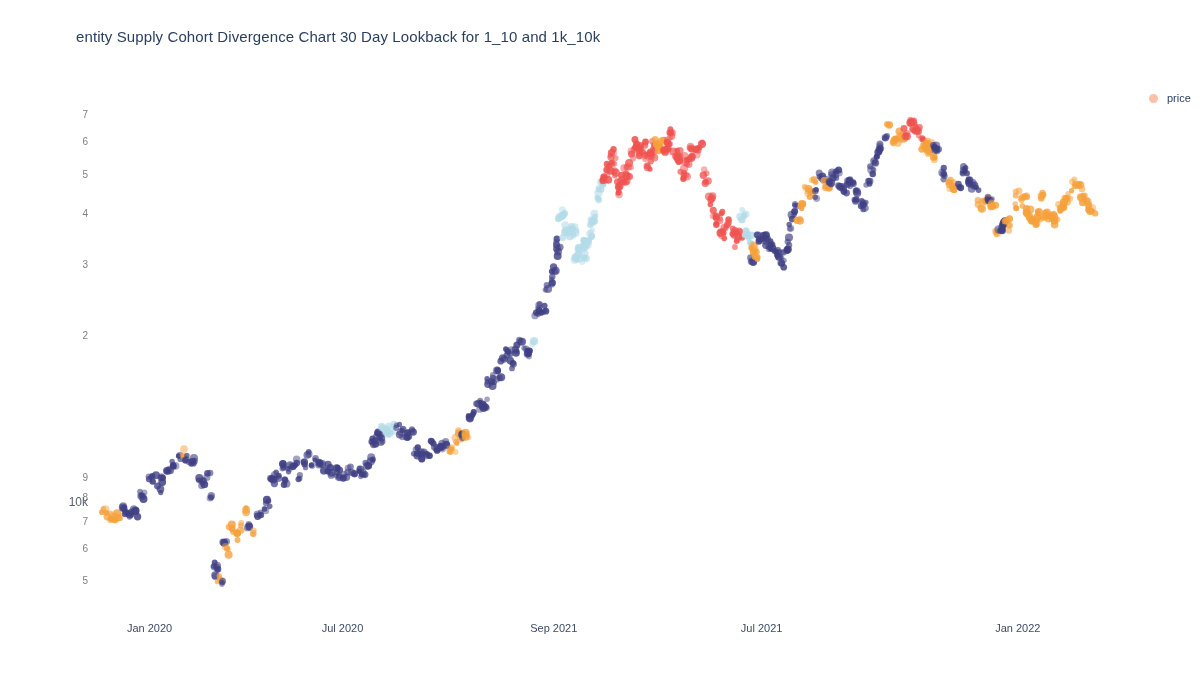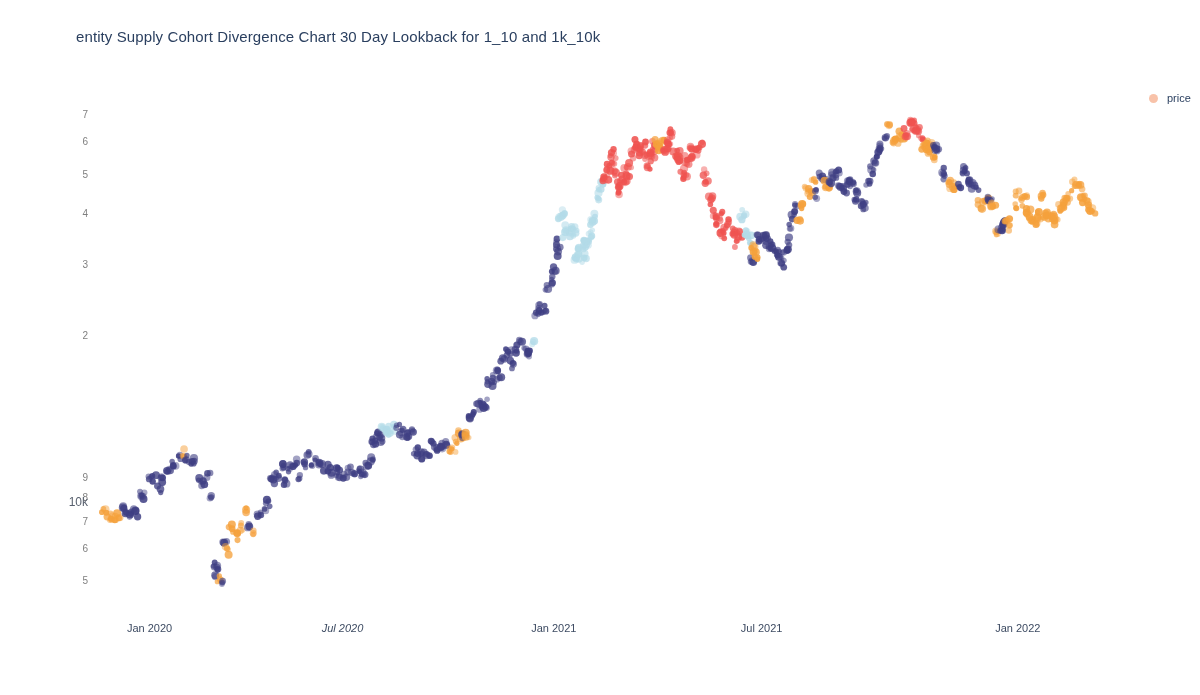--- a/index.html
+++ b/index.html
@@ -129,22 +129,22 @@
       <div class="ytick" style="top: 335.441px;">2</div>
       <div class="ytick" style="top: 263.808px;">3</div>
       <div class="ytick" style="top: 212.984px;">4</div>
       <div class="ytick" style="top: 173.562px;">5</div>
       <div class="ytick" style="top: 141.351px;">6</div>
       <div class="ytick" style="top: 114.118px;">7</div>
     </div>
 
   <div id="x-axis-layer">
       <div class="xtick" style="left: 117.591px; margin-left: 16px;">Jan 2020</div>
-      <div class="xtick" style="left: 326.546px; font-style: italic;">Jul 2020</div>
-      <div class="xtick" style="left: 537.798px;">Jan 2021</div>
+      <div class="xtick" style="left: 326.546px;">Jul 2020</div>
+      <div class="xtick" style="left: 537.798px;">Sep 2021</div>
       <div class="xtick" style="left: 745.605px; text-align: right;">Jul 2021</div>
       <div class="xtick" style="left: 956.856px; margin-left: 45px;">Jan 2022</div>
     </div>
 
   <div id="plot-area">
     <svg id="scatter-svg" viewBox="0 0 1000 512" preserveAspectRatio="none">
         <circle cx="8.23" cy="417.76" r="3.03" fill="#f5a13c" fill-opacity="0.87"></circle>
         <circle cx="3.85" cy="417.15" r="2.81" fill="#f5a13c" fill-opacity="0.86"></circle>
         <circle cx="7.41" cy="414.32" r="4.08" fill="#f5a13c" fill-opacity="0.48"></circle>
         <circle cx="5.38" cy="413.87" r="2.84" fill="#f5a13c" fill-opacity="0.65"></circle>

